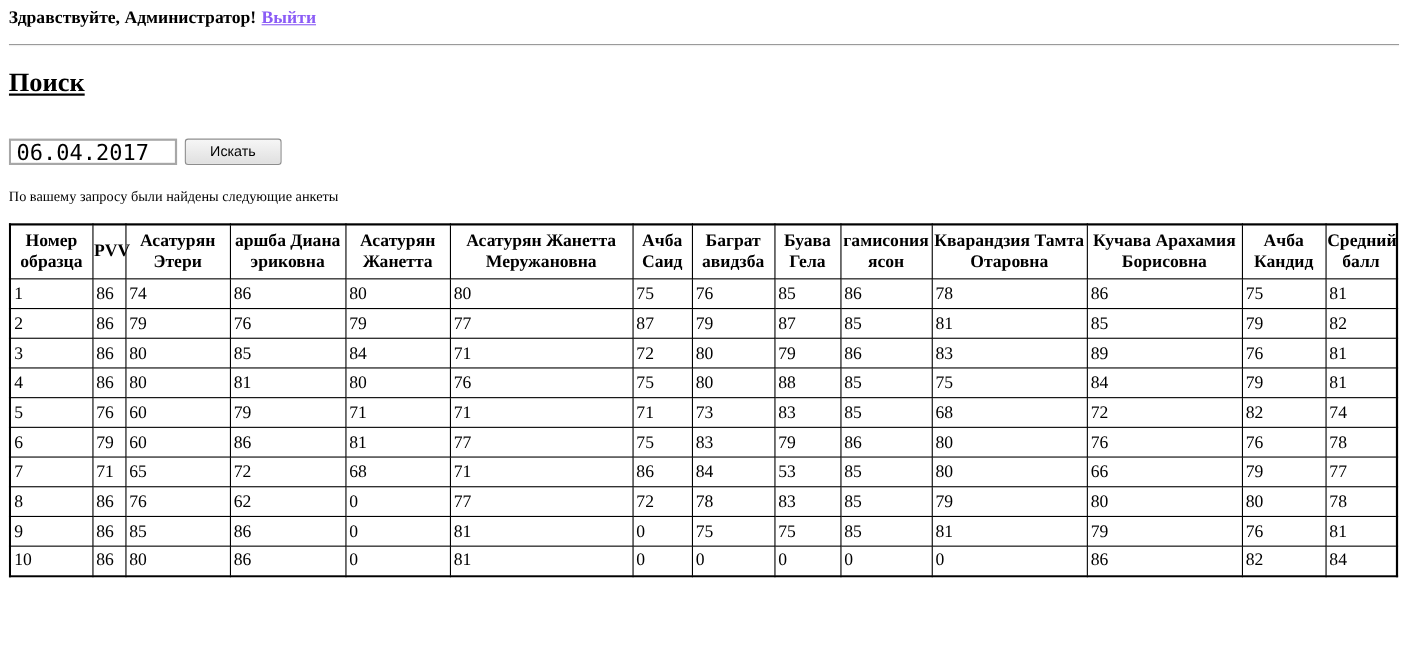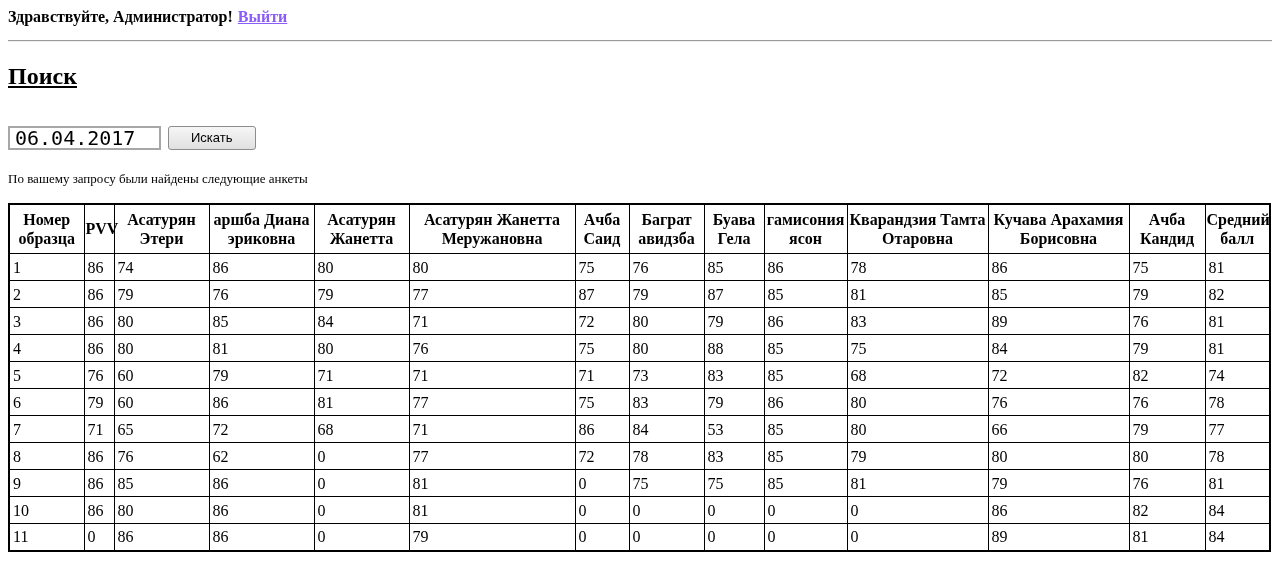--- a/index.html
+++ b/index.html
@@ -303,30 +303,14 @@
         <td>81</td>
         <td>0</td>
         <td>0</td>
         <td>0</td>
         <td>0</td>
         <td>0</td>
         <td>86</td>
         <td>82</td>
         <td>84</td>
       </tr>
-      <tr>
-        <td>11</td>
-        <td>0</td>
-        <td>86</td>
-        <td>86</td>
-        <td>0</td>
-        <td>79</td>
-        <td>0</td>
-        <td>0</td>
-        <td>0</td>
-        <td>0</td>
-        <td>0</td>
-        <td>89</td>
-        <td>81</td>
-        <td>84</td>
-      </tr>
     </tbody>
   </table>
 
 </body></html>

